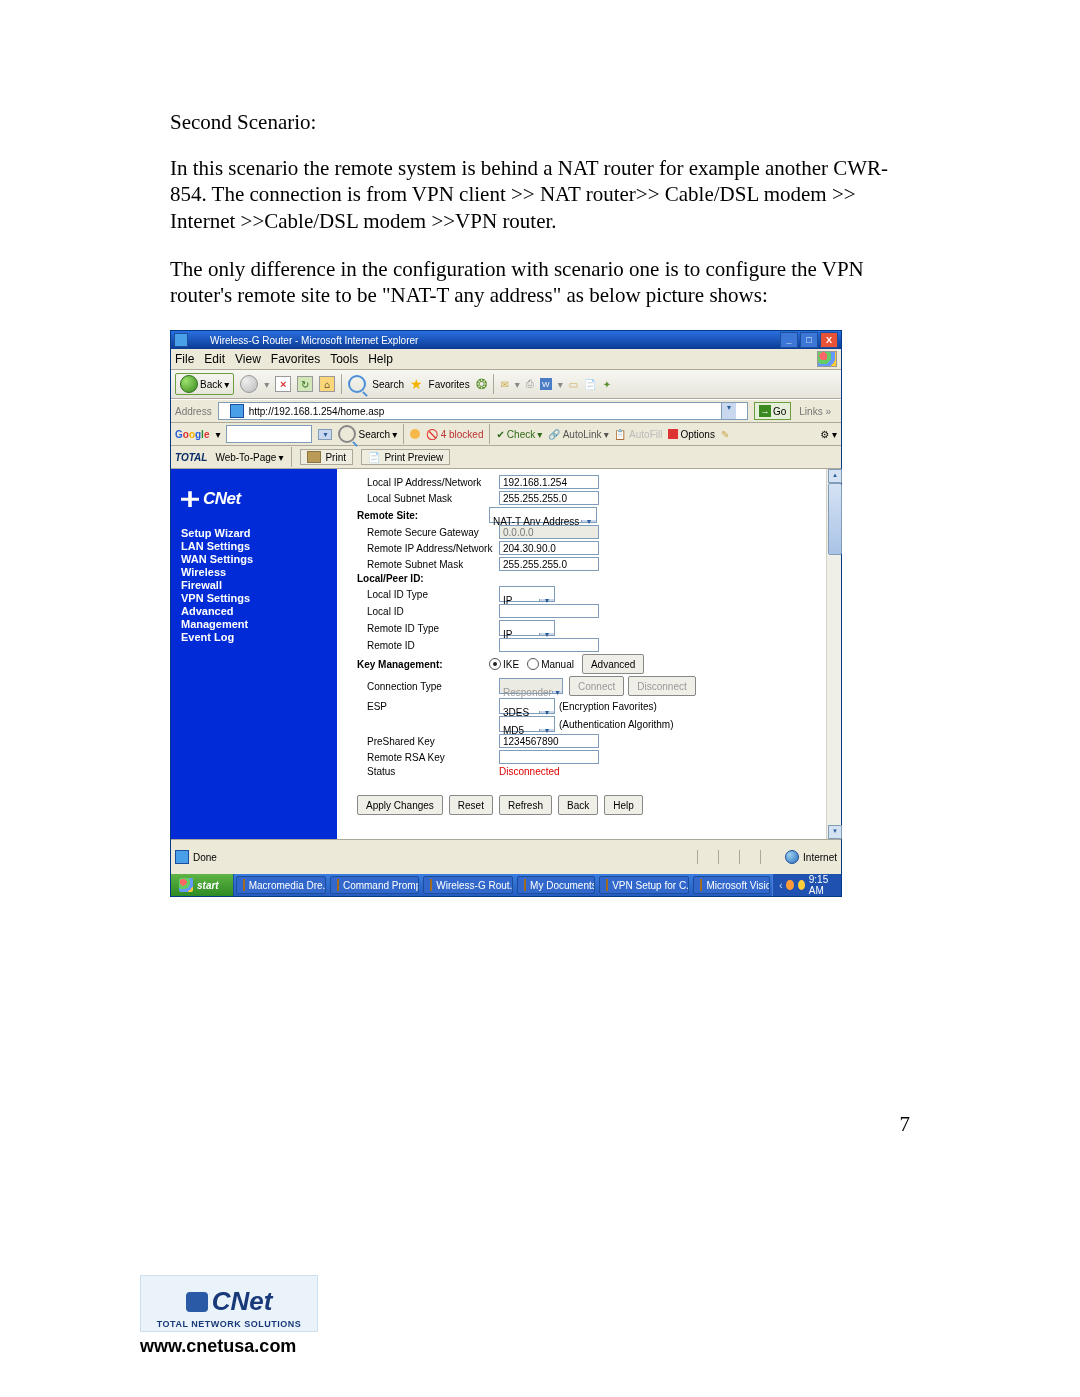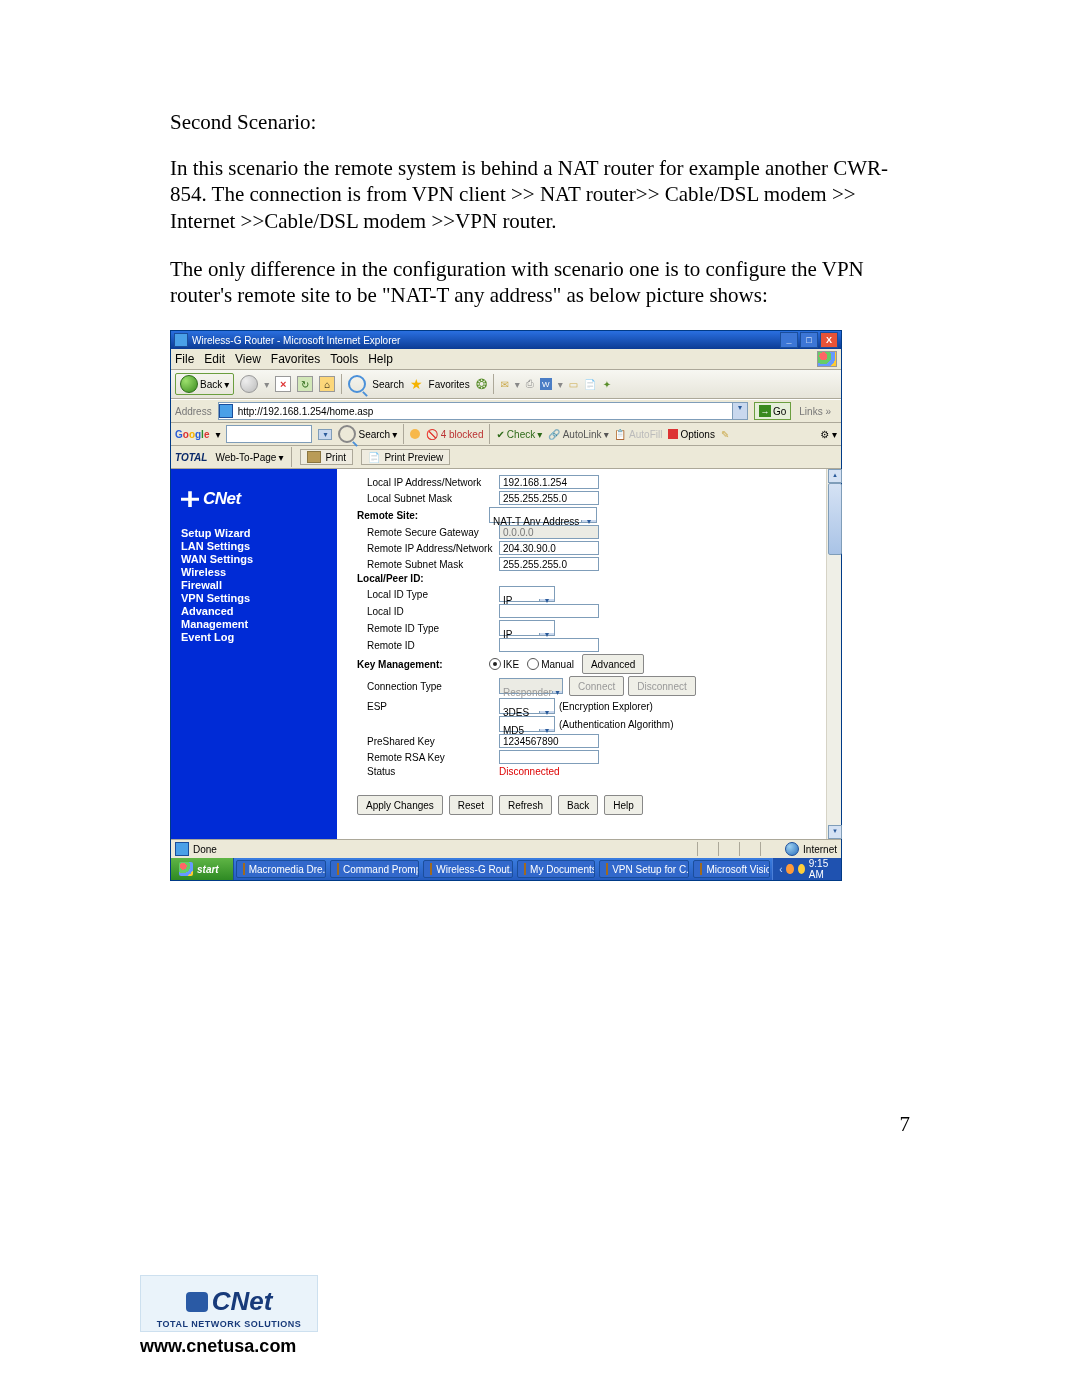--- a/index.html
+++ b/index.html
@@ -1,21 +1,21 @@
 <!DOCTYPE html>
 <html><head>
 <meta charset="utf-8">
 <style>
   html,body{margin:0;padding:0;background:#fff;font-family:"Times New Roman",Times,serif;color:#000}
   .page{width:1080px;height:1397px;position:relative;margin:0 auto;box-sizing:border-box;padding:110px 170px 40px 170px}
   h2.heading{font-size:21px;margin:0 0 20px 0;font-weight:normal}
   p.body{font-size:21px;line-height:1.25;margin:0 0 22px 0}
   .shot{width:670px;border:1px solid #003a86;background:#ece9d8;font-family:Tahoma,Arial,sans-serif;font-size:10px;color:#000}
   .titlebar{background:linear-gradient(#2a6fe0,#0b3b94);color:#fff;display:flex;align-items:center;height:18px;padding:0 3px;justify-content:space-between}
-  .titlebar .app{display:flex;align-items:center;gap:4px;font-size:10px}
+  .titlebar .app{display:flex;align-items:center;gap:22px;font-size:10px}
   .titlebar .e-icon{width:12px;height:12px;background:#4aa0e8;border:1px solid #1b4e9b}
   .wbtns{display:flex;gap:2px}
   .wbtn{width:16px;height:14px;border:1px solid #1b4e9b;display:flex;align-items:center;justify-content:center;font-size:9px;font-weight:bold}
   .wbtn.min{background:#3c76d6;color:#fff}
   .wbtn.max{background:#3c76d6;color:#fff}
   .wbtn.close{background:#e85338;color:#fff}
   .menubar{background:#ece9d8;border-bottom:1px solid #aca899;padding:2px 4px;display:flex;align-items:center;justify-content:space-between}
   .menubar .menus{display:flex;gap:10px;font-size:12px}
   .xplogo{width:18px;height:14px;background:radial-gradient(circle at 30% 30%,#f66 0 25%,#6c6 25% 50%,#69f 50% 75%,#fc3 75% 100%);border:1px solid #999}
   .toolbar{background:linear-gradient(#f7f7f2,#e6e4d9);border-bottom:1px solid #aca899;padding:3px 4px;display:flex;align-items:center;gap:6px;height:22px}
@@ -28,21 +28,21 @@
   .sq.stop{color:#d33;font-weight:bold;display:inline-flex;align-items:center;justify-content:center;font-size:11px;background:#fff}
   .sq.refresh{background:#d2e7b8;color:#2d6a18;display:inline-flex;align-items:center;justify-content:center}
   .sq.home{background:#fcd77a;display:inline-flex;align-items:center;justify-content:center}
   .sep{width:1px;height:20px;background:#aca899}
   .mag{width:14px;height:14px;border-radius:50%;border:2px solid #4a90d9;position:relative;display:inline-block}
   .mag::after{content:"";position:absolute;right:-4px;bottom:-4px;width:6px;height:2px;background:#4a90d9;transform:rotate(45deg)}
   .star{color:#f5b301;font-size:14px}
   .clk{color:#5b8f2d;font-size:14px}
   .addressbar{display:flex;align-items:center;border-top:1px solid #fff;border-bottom:1px solid #aca899;background:#ece9d8;padding:2px 4px;gap:6px}
   .addressbar .lbl{color:#777;font-size:10px}
-  .addr-input{flex:1;display:flex;align-items:center;background:#fff;border:1px solid #7f9db9;height:16px;padding:0 0;gap:3px}
+  .addr-input{flex:1;display:flex;align-items:center;background:#fff;border:1px solid #7f9db9;height:16px;padding:0 11px;gap:3px}
   .addr-input .ie{width:12px;height:12px;background:#4aa0e8;border:1px solid #1b4e9b}
   .addr-input input{border:0;outline:0;font-size:10px;flex:1}
   .addr-input .dd{width:14px;background:#c9d8ee;border-left:1px solid #7f9db9;height:100%;text-align:center;font-size:8px;color:#2a5a9a}
   .go{display:flex;align-items:center;gap:2px;border:1px solid #6b9e3f;background:#e6efda;padding:0 4px;height:16px}
   .go .arrow{width:12px;height:12px;background:#3a8a1f;color:#fff;display:flex;align-items:center;justify-content:center;font-size:9px}
   .links-lbl{color:#777;font-size:10px;padding:0 6px 0 2px}
   .gbar{display:flex;align-items:center;gap:6px;border-bottom:1px solid #aca899;background:#ece9d8;padding:2px 4px;height:18px}
   .gbar .glogo span{font-weight:bold}
   .gbar input.gsearch{width:80px;border:1px solid #7f9db9;height:14px;font-size:10px}
   .gbar .pill{display:flex;align-items:center;gap:2px;font-size:10px}
@@ -78,21 +78,21 @@
   .sel .sd{width:14px;height:100%;background:#c9d8ee;border-left:1px solid #7f9db9;color:#2a5a9a;font-size:8px;display:flex;align-items:center;justify-content:center}
   .sel.dis{background:#ebebe4;color:#999}
   .hint{font-size:10px;color:#000;margin-left:4px}
   .radio{display:inline-flex;align-items:center;gap:2px;margin-right:8px}
   .radio .r{width:10px;height:10px;border-radius:50%;border:1px solid #555;background:#fff;display:inline-flex;align-items:center;justify-content:center}
   .radio .r.on::after{content:"";width:4px;height:4px;border-radius:50%;background:#222}
   .btn-s{border:1px solid #888;background:#efefe7;padding:0 8px;height:18px;font-size:10px;display:inline-flex;align-items:center;border-radius:2px}
   .btn-s.dis{color:#999}
   .status-val{color:#d00}
   .buttons-row{margin-top:18px;display:flex;gap:6px}
-  .statusbar{display:flex;align-items:center;justify-content:space-between;border-top:1px solid #aca899;background:#ece9d8;height:18px;padding:0 4px;font-size:10px}
+  .statusbar{display:flex;align-items:center;justify-content:space-between;border-top:1px solid #aca899;background:#ece9d8;height:18px;padding:8px 4px;font-size:10px}
   .statusbar .left{display:flex;align-items:center;gap:4px}
   .statusbar .ieic{width:12px;height:12px;background:#4aa0e8;border:1px solid #1b4e9b}
   .statusbar .right{display:flex;align-items:center;gap:4px}
   .statusbar .cells{display:flex}
   .statusbar .cell{width:20px;height:14px;border-left:1px solid #aca899}
   .statusbar .globe{width:12px;height:12px;border-radius:50%;background:radial-gradient(circle at 30% 30%,#9cd0f0,#2a6fbd);border:1px solid #1b4e9b}
   .taskbar{display:flex;align-items:center;background:linear-gradient(#3b7de0,#255cc0);height:22px;font-size:10px;color:#fff}
   .start{background:linear-gradient(#5fb545,#2e8a23);padding:0 14px 0 8px;height:100%;display:flex;align-items:center;gap:4px;font-style:italic;font-weight:bold;border-right:1px solid #1b4e9b}
   .start .sicon{width:14px;height:14px;background:radial-gradient(circle at 30% 30%,#f66 0 25%,#6c6 25% 50%,#69f 50% 75%,#fc3 75% 100%);border-radius:2px}
   .task{display:flex;align-items:center;gap:4px;background:#3268cb;border:1px solid #1b4e9b;border-radius:2px;margin:2px 2px;padding:0 6px;height:16px;max-width:94px;overflow:hidden;white-space:nowrap}
@@ -323,21 +323,21 @@
           <span class="btn-s dis">Connect</span>
           <span style="width:4px"></span>
           <span class="btn-s dis">Disconnect</span>
         </div>
         <div class="row indent">
             <span class="lab">ESP</span>
           <span class="sel small">
               <span>3DES</span>
               <span class="sd">▾</span>
             </span>
-          <span class="hint">(Encryption Explorer)</span>
+          <span class="hint">(Encryption Favorites)</span>
         </div>
         <div class="row indent">
             <span class="lab"></span>
           <span class="sel small">
               <span>MD5</span>
               <span class="sd">▾</span>
             </span>
           <span class="hint">(Authentication Algorithm)</span>
         </div>
         <div class="row indent">

